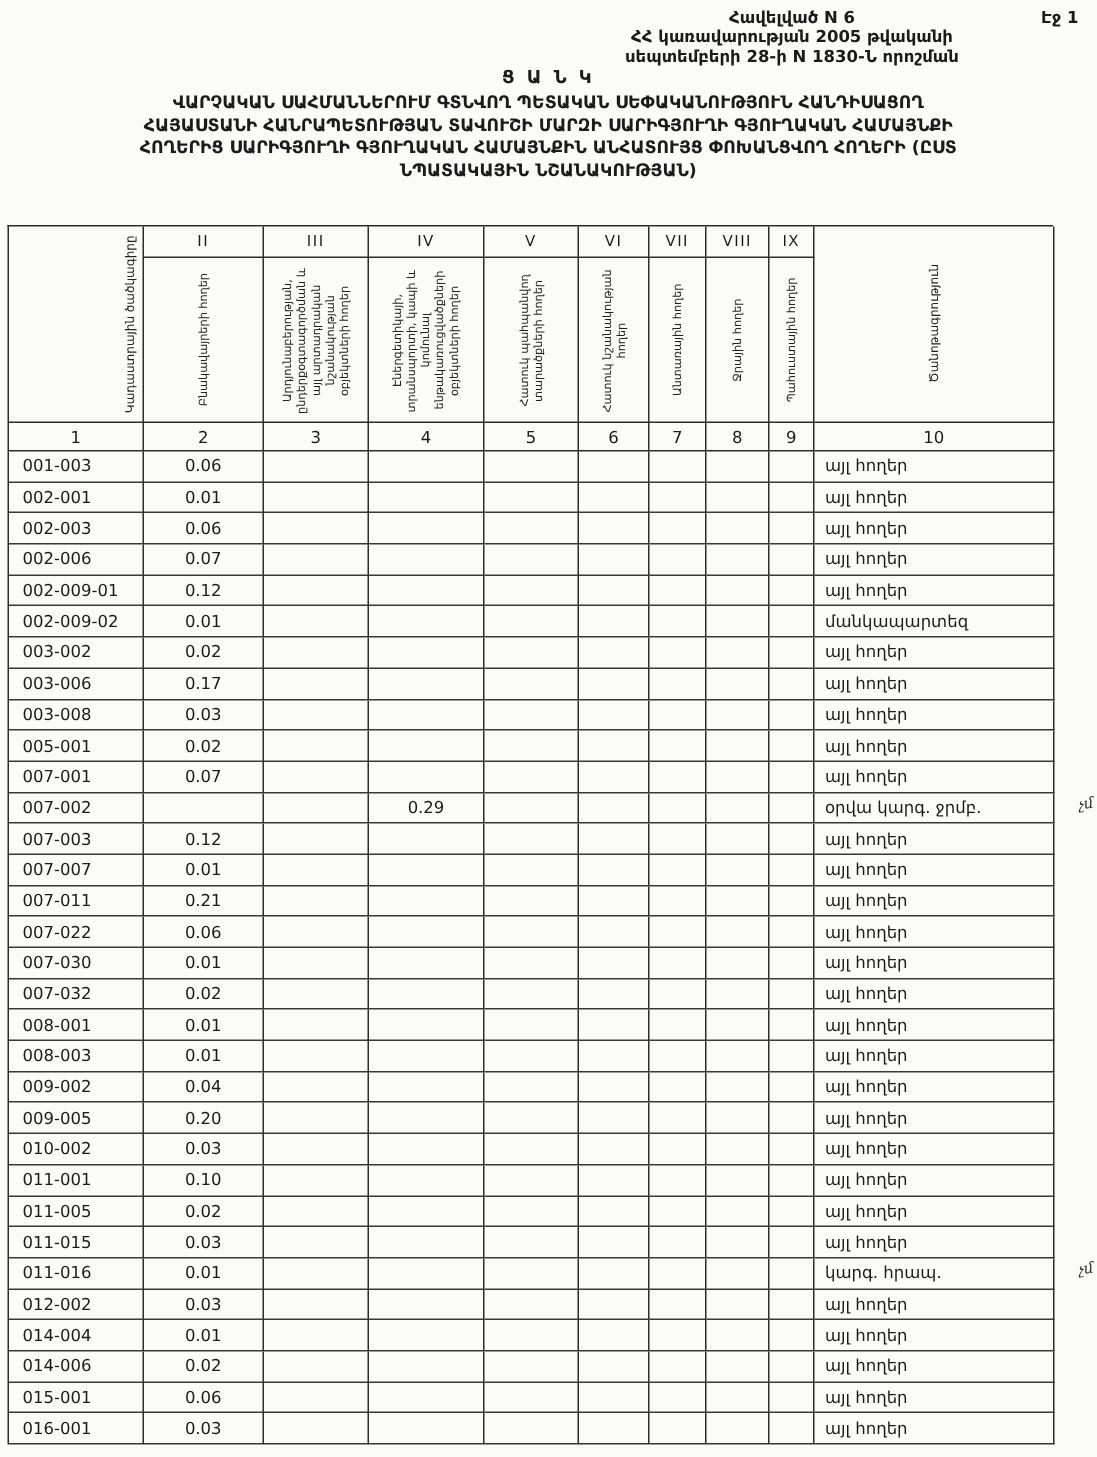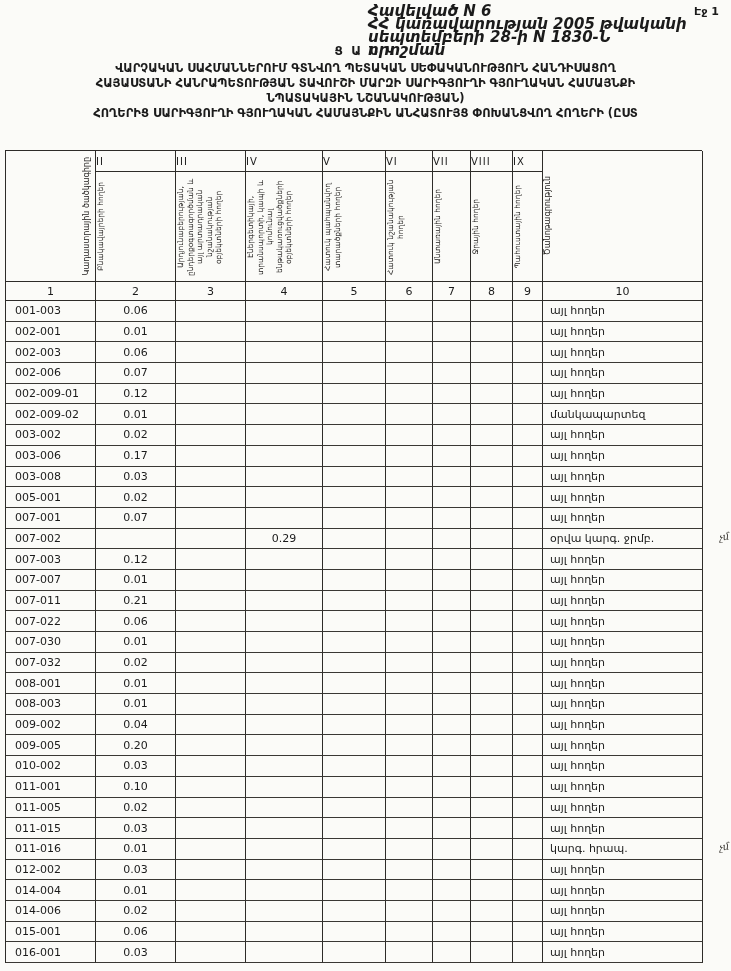--- a/index.html
+++ b/index.html
@@ -7,21 +7,21 @@
     width:731px;height:971px;position:relative;overflow:hidden;
     background:#fbfbf8;color:#1b1b1b;
     font-family:"DejaVu Sans",sans-serif;
     -webkit-font-smoothing:antialiased;
   }
   .page{position:absolute;inset:0;}
 
   
   .annex-block{
     position:absolute;top:5px;left:368px;width:320px;
-    text-align:left;font-weight:bold;font-size:15px;line-height:13px;font-style:italic;
+    text-align:center;font-weight:bold;font-size:11px;line-height:13px;
   }
   .page-num{
     position:absolute;top:5px;right:12px;
     font-weight:bold;font-size:11px;
   }
 
   
   .doc-title{
     position:absolute;top:44px;left:0;width:731px;text-align:center;
     font-weight:bold;font-size:12px;letter-spacing:2px;
@@ -36,21 +36,21 @@
     position:absolute;left:5px;top:150px;width:697px;
     --cols:90px 80px 70px 77px 63px 47px 38px 42px 30px 160px;
     font-size:11px;
   }
   .t-header{
     display:grid;grid-template-columns:var(--cols);grid-template-rows:21px 110px;
     border-top:1.5px solid #2e2c29;border-left:1px solid #2e2c29;
   }
   .h-cell{
     border-right:1px solid #2e2c29;border-bottom:1px solid #2e2c29;
-    display:flex;align-items:center;justify-content:flex-start;overflow:hidden;
+    display:flex;align-items:center;justify-content:center;overflow:hidden;
     background:transparent;
   }
   .numeral{font-size:10px;letter-spacing:1px;}
   .gc1{grid-column:1}.gc2{grid-column:2}.gc3{grid-column:3}.gc4{grid-column:4}
   .gc5{grid-column:5}.gc6{grid-column:6}.gc7{grid-column:7}.gc8{grid-column:8}
   .gc9{grid-column:9}.gc10{grid-column:10}
   .gr1{grid-row:1}.gr2{grid-row:2}.grs{grid-row:1/3}
 
   .vtext{
     writing-mode:vertical-rl;transform:rotate(180deg);
@@ -97,22 +97,22 @@
     <div>ՀՀ կառավարության 2005 թվականի</div>
     <div>սեպտեմբերի 28-ի N  1830-Ն որոշման</div>
   </div>
   <div class="page-num">Էջ 1</div>
 
   <div class="doc-title">Ց Ա Ն Կ</div>
 
   <div class="doc-subtitle">
     <div>ՎԱՐՉԱԿԱՆ ՍԱՀՄԱՆՆԵՐՈՒՄ  ԳՏՆՎՈՂ  ՊԵՏԱԿԱՆ ՍԵՓԱԿԱՆՈՒԹՅՈՒՆ  ՀԱՆԴԻՍԱՑՈՂ</div>
     <div>ՀԱՅԱՍՏԱՆԻ ՀԱՆՐԱՊԵՏՈՒԹՅԱՆ  ՏԱՎՈՒՇԻ ՄԱՐԶԻ  ՍԱՐԻԳՅՈՒՂԻ ԳՅՈՒՂԱԿԱՆ ՀԱՄԱՅՆՔԻ</div>
+    <div>ՀՈՂԵՐԻՑ ՍԱՐԻԳՅՈՒՂԻ ԳՅՈՒՂԱԿԱՆ ՀԱՄԱՅՆՔԻՆ ԱՆՀԱՏՈՒՅՑ ՓՈԽԱՆՑՎՈՂ ՀՈՂԵՐԻ (ԸՍՏ</div>
     <div>ՆՊԱՏԱԿԱՅԻՆ ՆՇԱՆԱԿՈՒԹՅԱՆ)</div>
-    <div>ՀՈՂԵՐԻՑ ՍԱՐԻԳՅՈՒՂԻ ԳՅՈՒՂԱԿԱՆ ՀԱՄԱՅՆՔԻՆ ԱՆՀԱՏՈՒՅՑ ՓՈԽԱՆՑՎՈՂ ՀՈՂԵՐԻ (ԸՍՏ</div>
   </div>
 
   <div class="land-table">
 
     <div class="t-header">
       <div class="h-cell gc1 grs cell-cadastral">
         <span class="vtext">Կադաստրային ծածկագիրը</span>
       </div>
 
       <div class="h-cell gc2 gr1">

